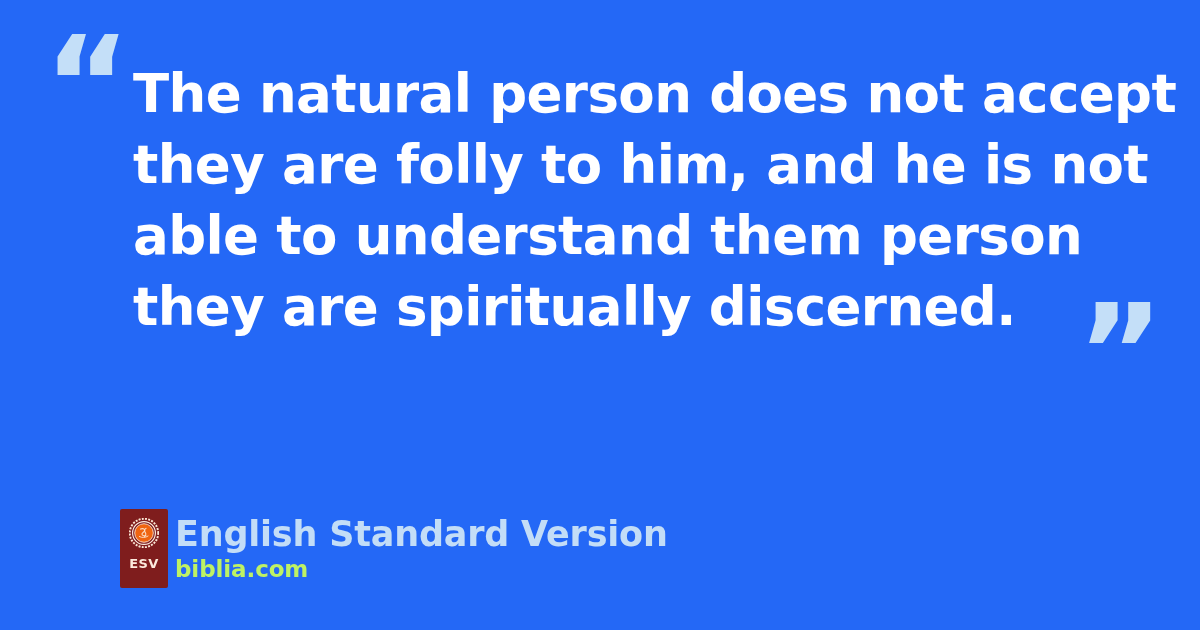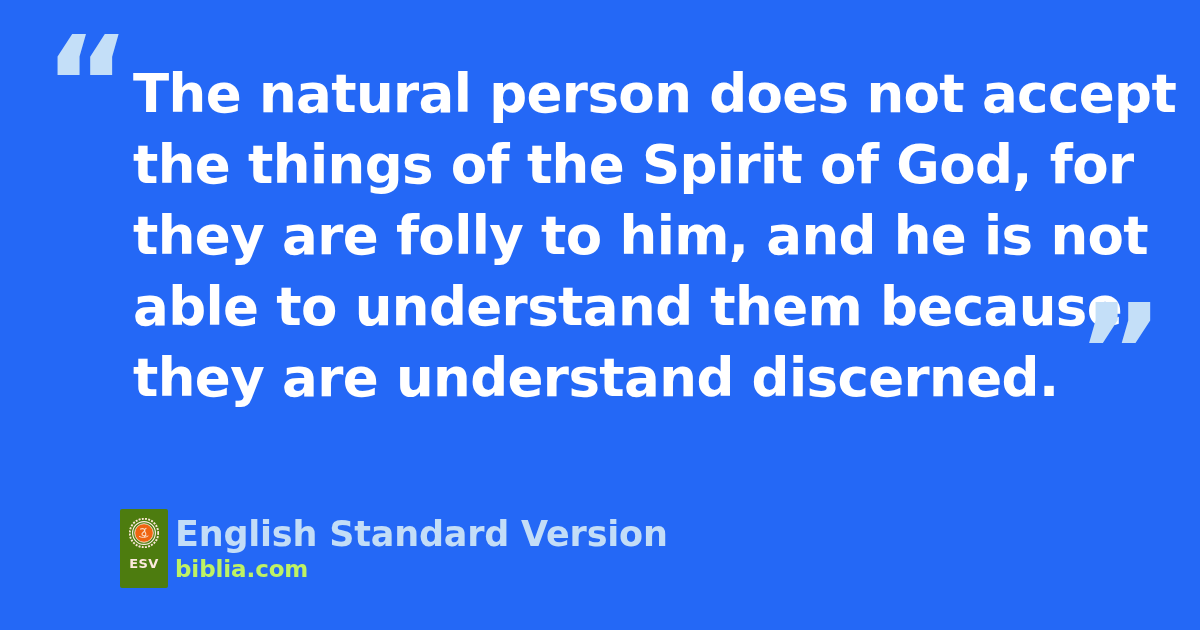--- a/index.html
+++ b/index.html
@@ -65,21 +65,21 @@
     position: absolute;
     left: 120px;
     bottom: 42px;
     display: flex;
     align-items: flex-start;
   }
 
   .esv-logo {
     width: 48px;
     height: 79px;
-    background: #4d7c0f;
+    background: #7f1d1d;
     border-radius: 2px;
     display: flex;
     flex-direction: column;
     align-items: center;
     justify-content: flex-start;
     padding-top: 9px;
     box-sizing: border-box;
     flex: none;
   }
   .esv-seal {
@@ -122,24 +122,23 @@
 </style>
 </head>
 <body>
 
 <div class="card">
 
   <span class="qmark qmark-open">“</span>
 
   <div class="quote-block">
     <div class="quote-line">The natural person does not accept</div>
-    <div class="quote-line">the things of the Spirit of God, for</div>
     <div class="quote-line">they are folly to him, and he is not</div>
-    <div class="quote-line">able to understand them because</div>
-    <div class="quote-line">they are understand discerned.</div>
+    <div class="quote-line">able to understand them person</div>
+    <div class="quote-line">they are spiritually discerned.</div>
   </div>
 
   <span class="qmark qmark-close">”</span>
 
   <div class="attribution">
 
     <div class="esv-logo">
       <svg class="esv-seal" viewBox="0 0 40 40">
         <circle cx="20" cy="20" r="19" fill="none" stroke="#fbe6d5" stroke-width="2.6" stroke-dasharray="2.6 1.7"></circle>
         <circle cx="20" cy="20" r="15.2" fill="none" stroke="#fdf0e6" stroke-width="1.5"></circle>

